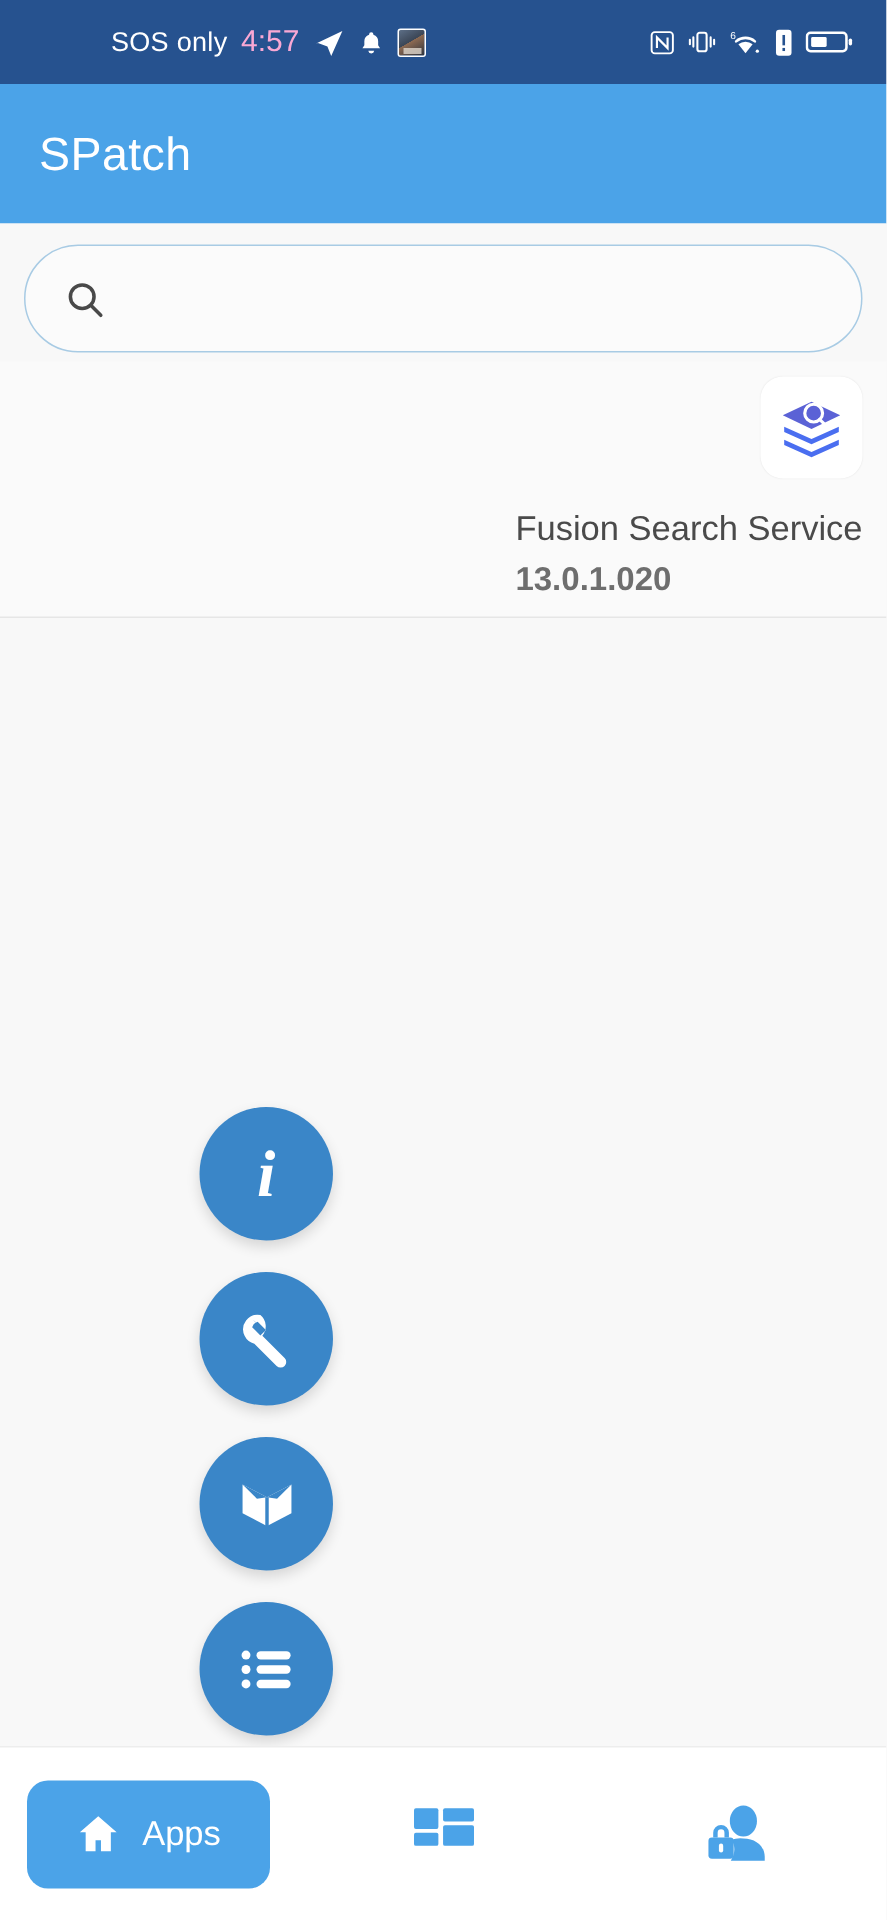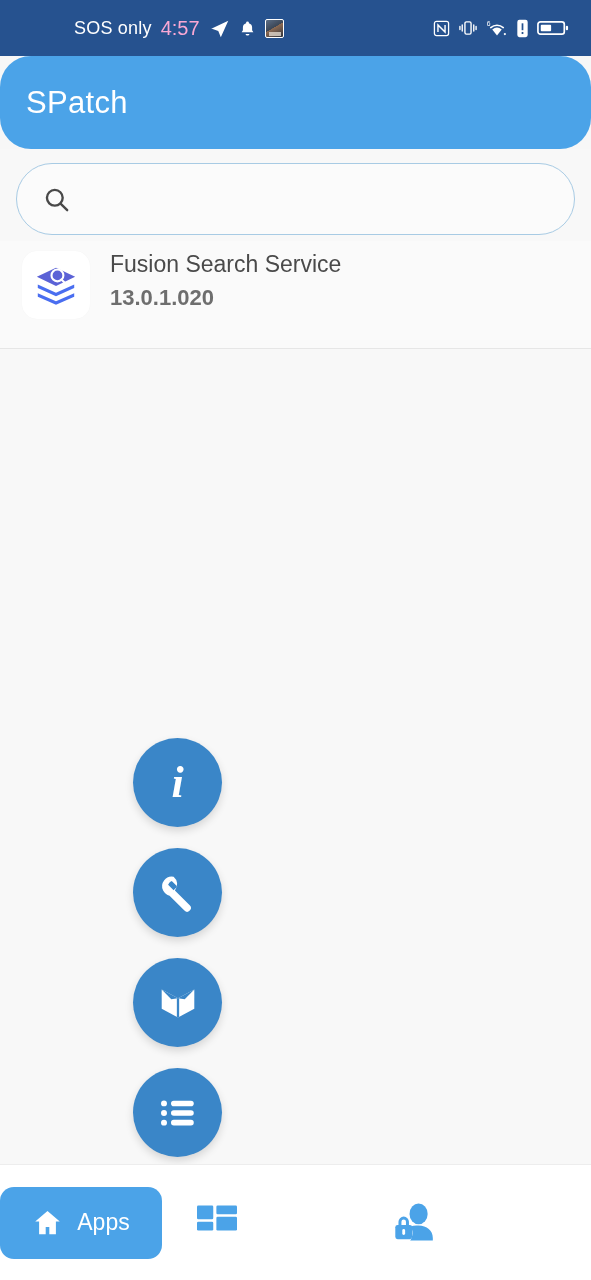--- a/index.html
+++ b/index.html
@@ -34,21 +34,20 @@
     content:"";position:absolute;left:3px;bottom:1px;width:12px;height:4px;background:#d8cfc4;opacity:.85;
   }
 
   
   .app-bar{
     height:93px;
     background:#4ba3e8;
     display:flex;
     align-items:center;
     padding:0 26px;
-    border-radius:31px;
   }
   .app-title{
     color:#ffffff;
     font-size:31px;
     font-weight:400;
     letter-spacing:.3px;
   }
 
   
   .content{
@@ -77,25 +76,26 @@
     font-family:"Liberation Sans", sans-serif;
     font-size:21px;
     color:#3c3c3c;
   }
   .search-input::placeholder{ color:#9a9a9a; }
 
   
   .list{ margin-top:6px; }
   .list-item{
     display:flex;
-    align-items:flex-start;
+    align-items:flex-end;
     gap:20px;
-    padding:10px 16px 29px 22px;
+    padding:10px 16px 12px 22px;
     background:#fafafa;
     border-bottom:1px solid #e6e6e6;
+    flex-direction:column;
   }
   .app-tile{
     width:68px;height:68px;
     background:#ffffff;
     border-radius:15px;
     flex:0 0 auto;
     display:flex;align-items:center;justify-content:center;
     box-shadow:0 0 1px rgba(0,0,0,.05);
   }
   .li-texts{ display:flex; flex-direction:column; gap:7px; }
@@ -144,21 +144,21 @@
     position:absolute;
     left:0;right:0;bottom:0;
     height:116px;
     background:#ffffff;
     border-top:1px solid #ededed;
     display:flex;
     align-items:center;
   }
   .nav-cell{
     flex:1;
-    display:flex;align-items:center;justify-content:flex-start;
+    display:flex;align-items:center;justify-content:center;
     height:100%;
     cursor:pointer;
   }
   .nav-pill{
     background:#4ba3e8;
     border-radius:14px;
     height:72px;
     min-width:162px;
     display:flex;align-items:center;justify-content:center;
     gap:14px;

